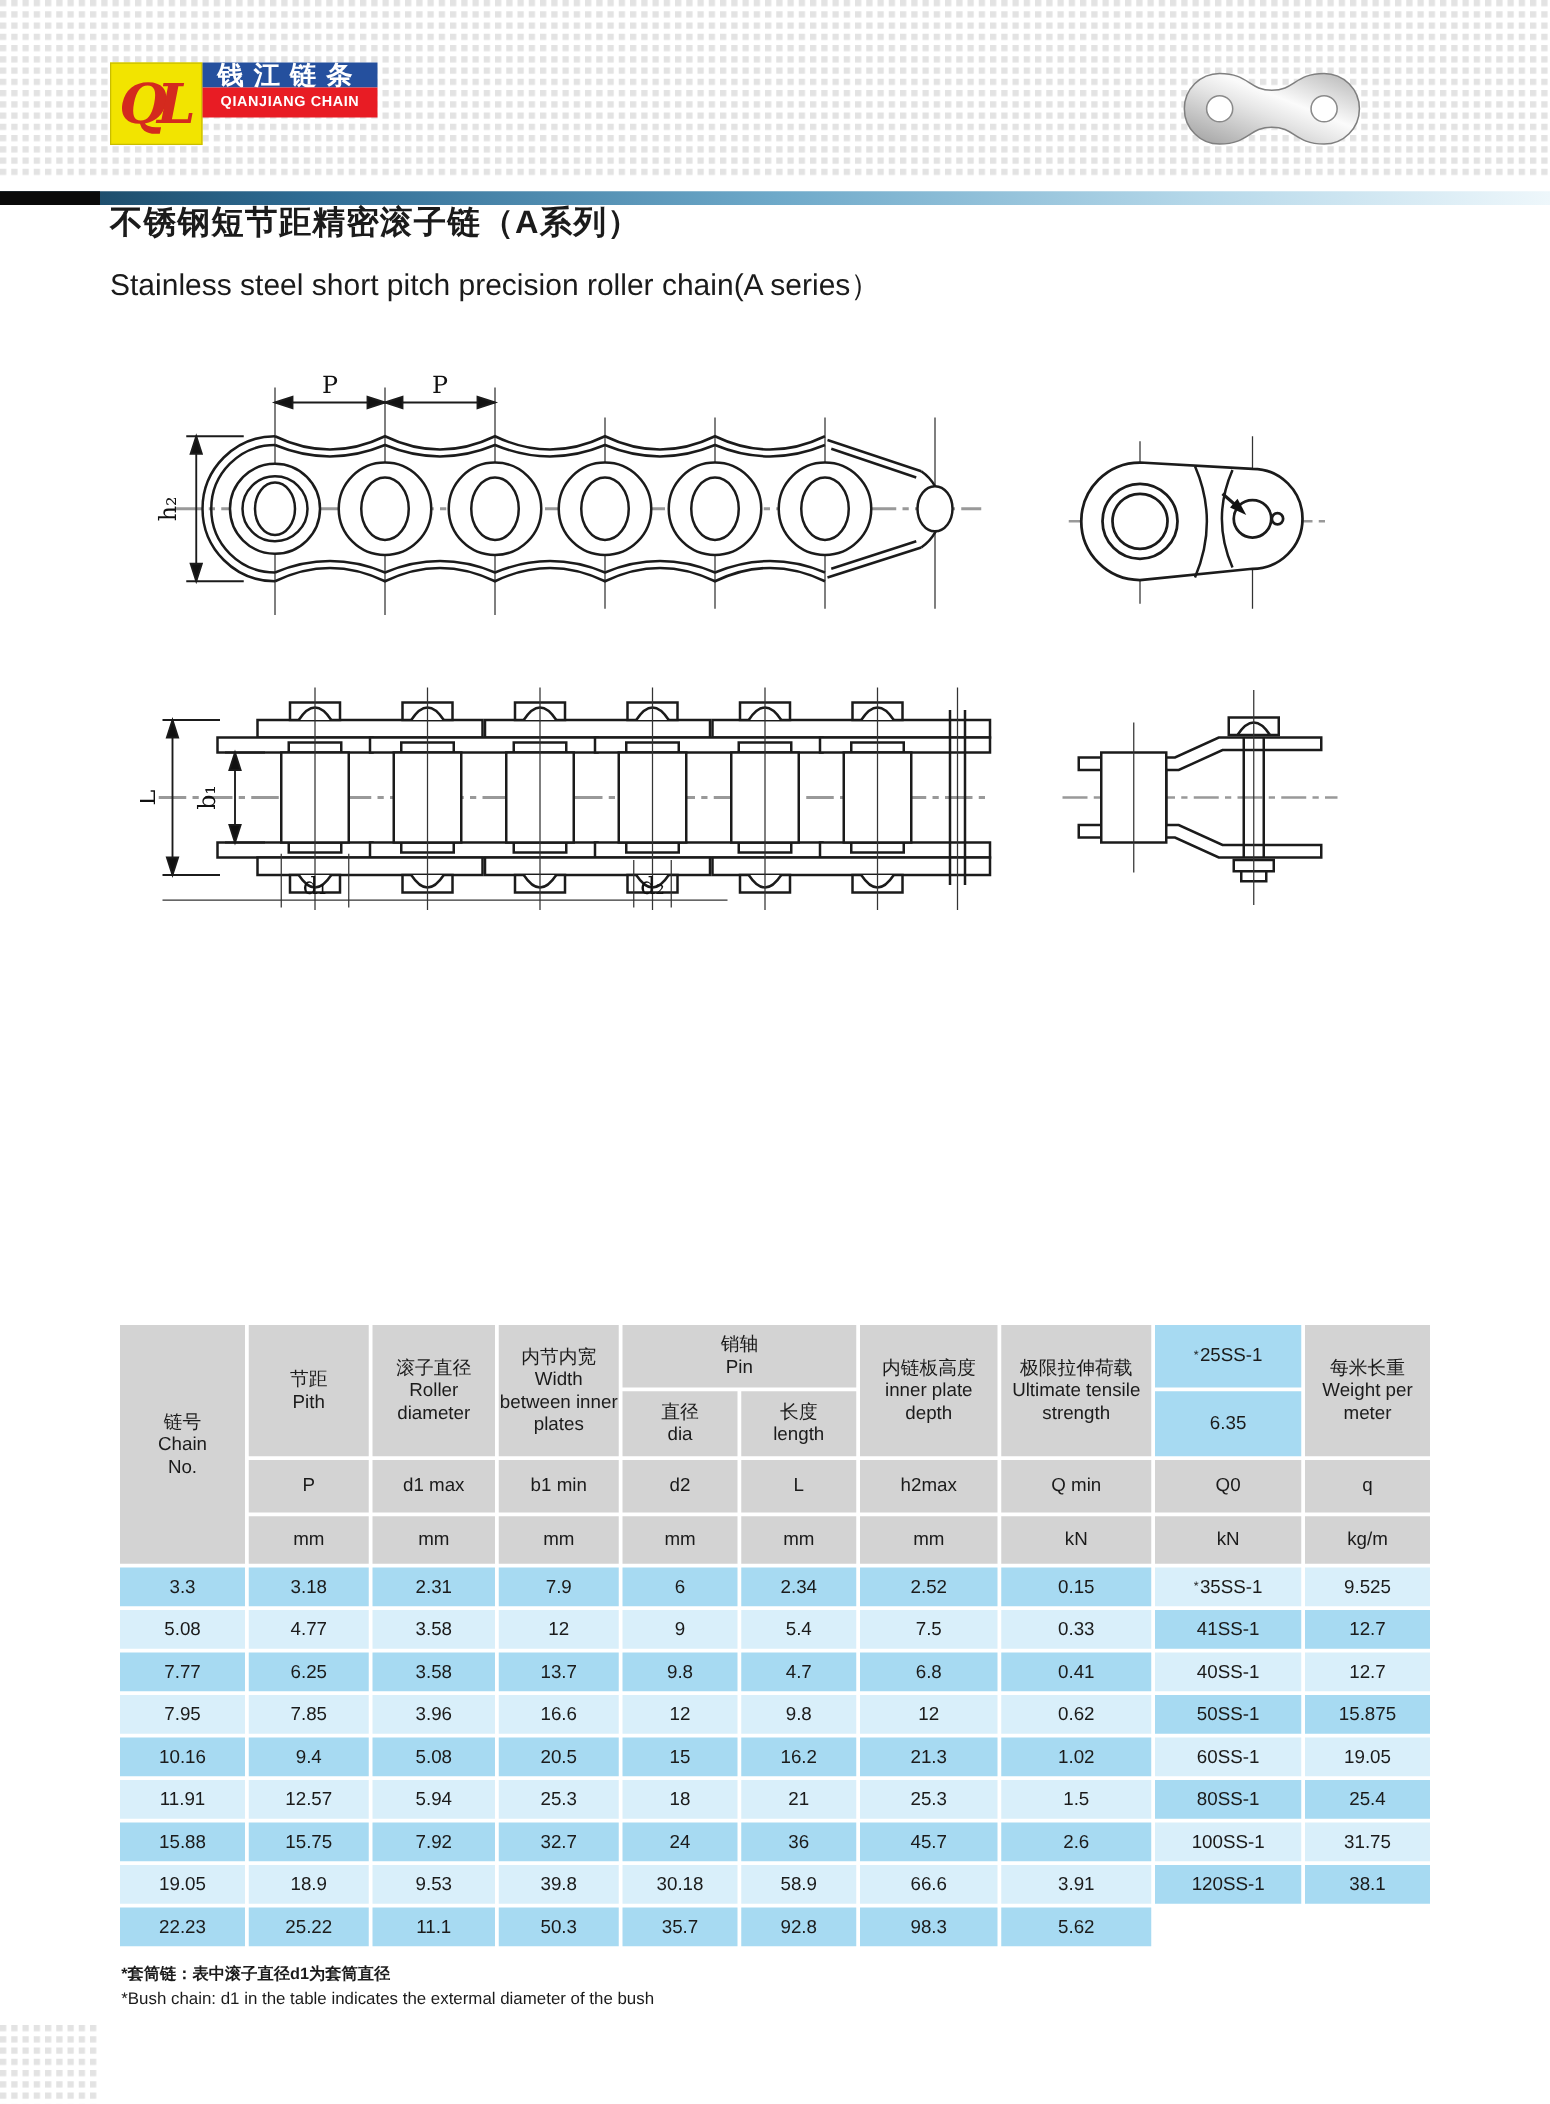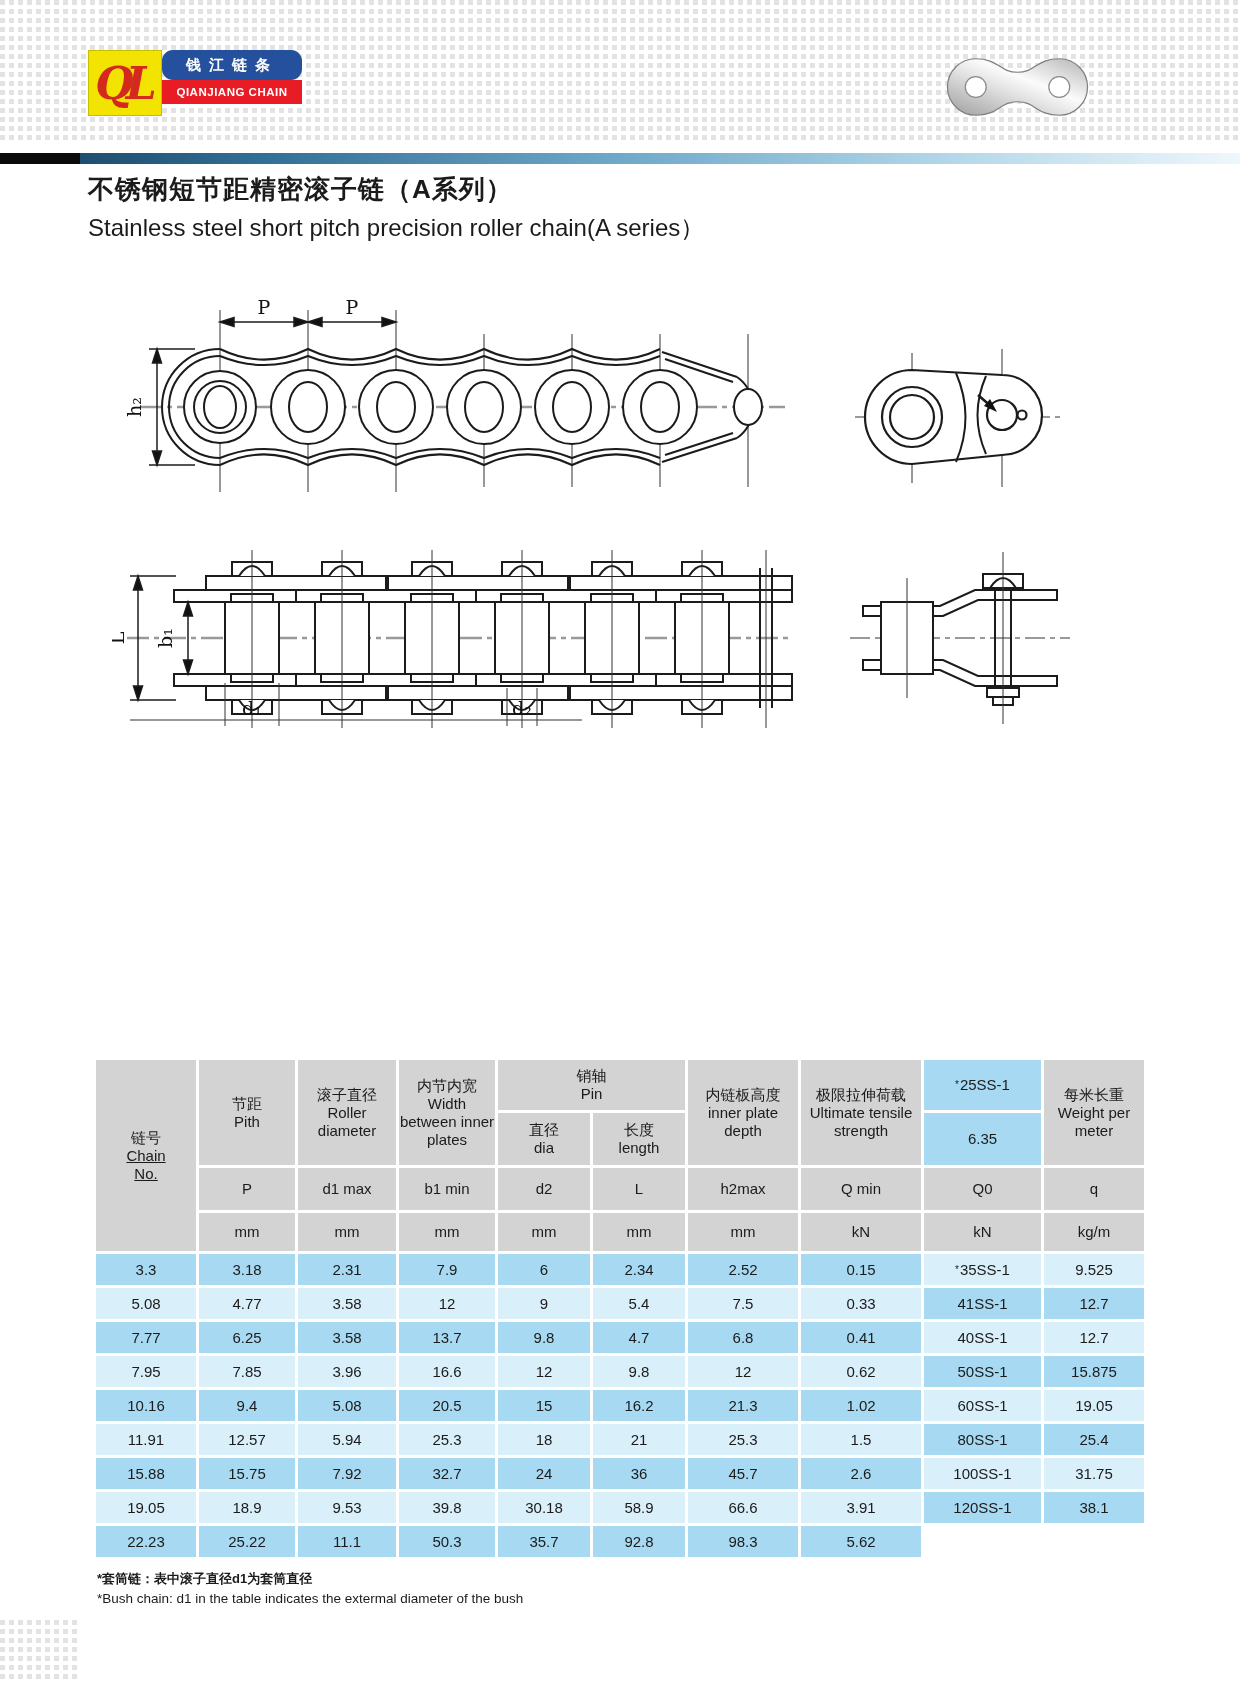--- a/index.html
+++ b/index.html
@@ -6,45 +6,45 @@
   .page{position:relative;width:1240px;height:1683px;background:#fff;overflow:hidden;
         font-family:"Liberation Sans",sans-serif;color:#1b1b1b;}
   
   .header-band{position:absolute;left:0;top:0;width:1240px;height:141px;}
   .logo{position:absolute;left:88px;top:50px;width:284px;height:64px;display:flex;}
   .logo-mark{width:72px;height:64px;background:#f2e400;border:1px solid #c9bd00;
              display:flex;align-items:center;justify-content:center;}
   .logo-mono{font-family:"DejaVu Serif",serif;font-style:italic;font-weight:bold;
              font-size:44px;color:#d42a1e;letter-spacing:-8px;padding-right:6px;}
   .logo-text{width:140px;height:64px;display:flex;flex-direction:column;}
-  .logo-cn{height:30px;background:#25509e;color:#fff;font-size:15px;font-weight:bold;
-           display:flex;align-items:center;justify-content:center;letter-spacing:8px;padding:0 2px;border-radius:11px;}
+  .logo-cn{height:20px;background:#25509e;color:#fff;font-size:21px;font-weight:bold;
+           display:flex;align-items:center;justify-content:center;letter-spacing:8px;padding:0 2px;}
   .logo-en{height:24px;background:#e81c24;color:#fff;font-size:11.5px;font-weight:bold;
            display:flex;align-items:center;justify-content:center;letter-spacing:.5px;}
   .plate-photo{position:absolute;left:935px;top:44px;}
   .divider{position:absolute;left:0;top:153px;width:1240px;height:11px;
            background:linear-gradient(90deg,#16405a 0%,#2f6c94 20%,#6ea9c9 50%,#b7d9ea 78%,#eef7fb 100%);}
   .divider-black{position:absolute;left:0;top:153px;width:80px;height:11px;background:#0a0a0a;}
   
-  .title-cn{position:absolute;left:88px;top:172px;font-size:26px;font-weight:bold;letter-spacing:1px;}
+  .title-cn{position:absolute;left:88px;top:160px;font-size:26px;font-weight:bold;letter-spacing:1px;}
   .title-en{position:absolute;left:88px;top:212px;font-size:24px;}
   
   .diag{position:absolute;}
   .diag svg{display:block;}
   text.dim{font-family:"DejaVu Serif",serif;font-size:19px;fill:#111;}
   
   .spec-table{position:absolute;left:96px;top:1060px;display:grid;
       grid-template-columns:100px 96px 98px 96px 92px 92px 110px 120px 117px 100px;
       grid-template-rows:50px 52px 42px 38px;grid-auto-rows:31px;gap:3px;background:#fff;}
   .cell{display:flex;flex-direction:column;align-items:center;justify-content:center;
         text-align:center;font-size:15px;line-height:18px;}
   .cell.head{background:#d3d3d3;}
   .cell .cn{display:block;}
   .cell .en{display:block;}
-  .pre{white-space:pre-line;text-decoration:underline;}
+  .pre{white-space:pre-line;}
   .cell.data{flex-direction:row;align-items:center;}
   .cell.dark{background:#a7daf2;}
   .cell.light{background:#d9effa;}
   sup.star{font-size:10px;vertical-align:super;line-height:0;margin-right:1px;}
   
   .foot-cn{position:absolute;left:97px;top:1570px;font-size:13px;font-weight:bold;}
   .foot-en{position:absolute;left:97px;top:1591px;font-size:13.5px;}
   .corner-dots{position:absolute;left:0;top:1620px;}
 </style>
 </head>

